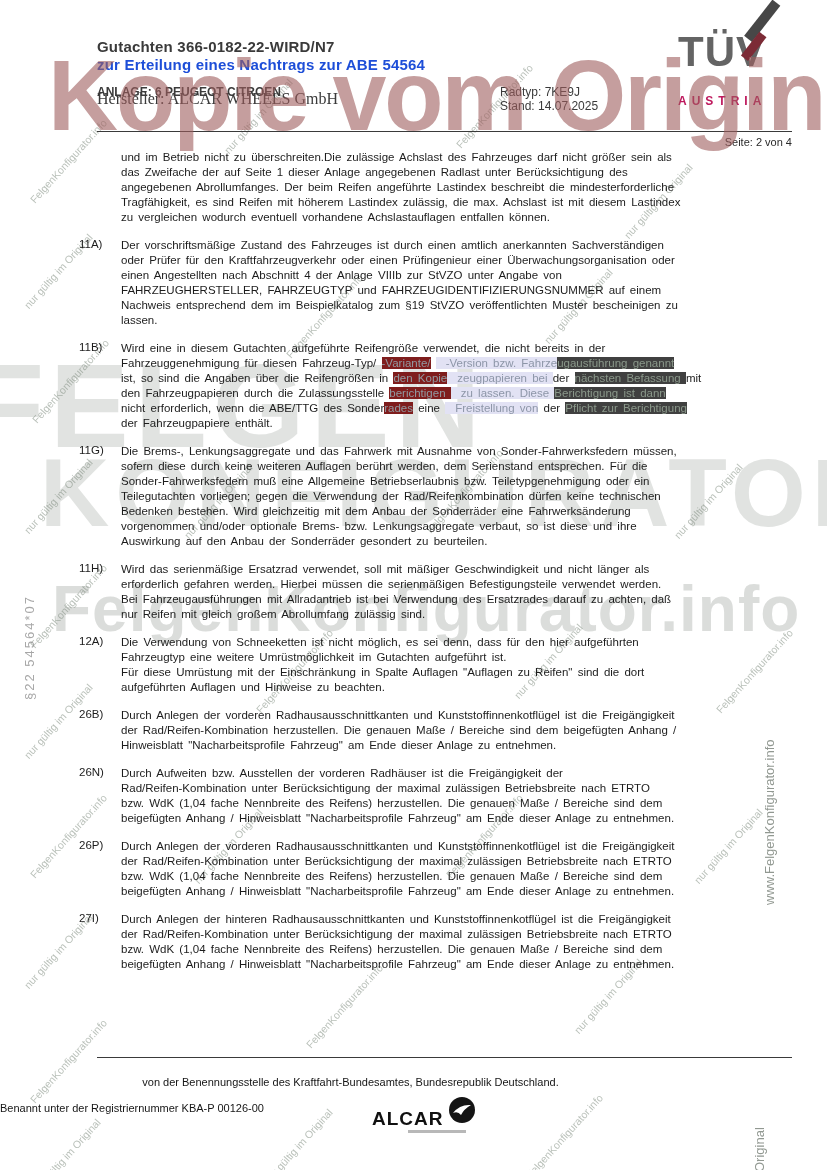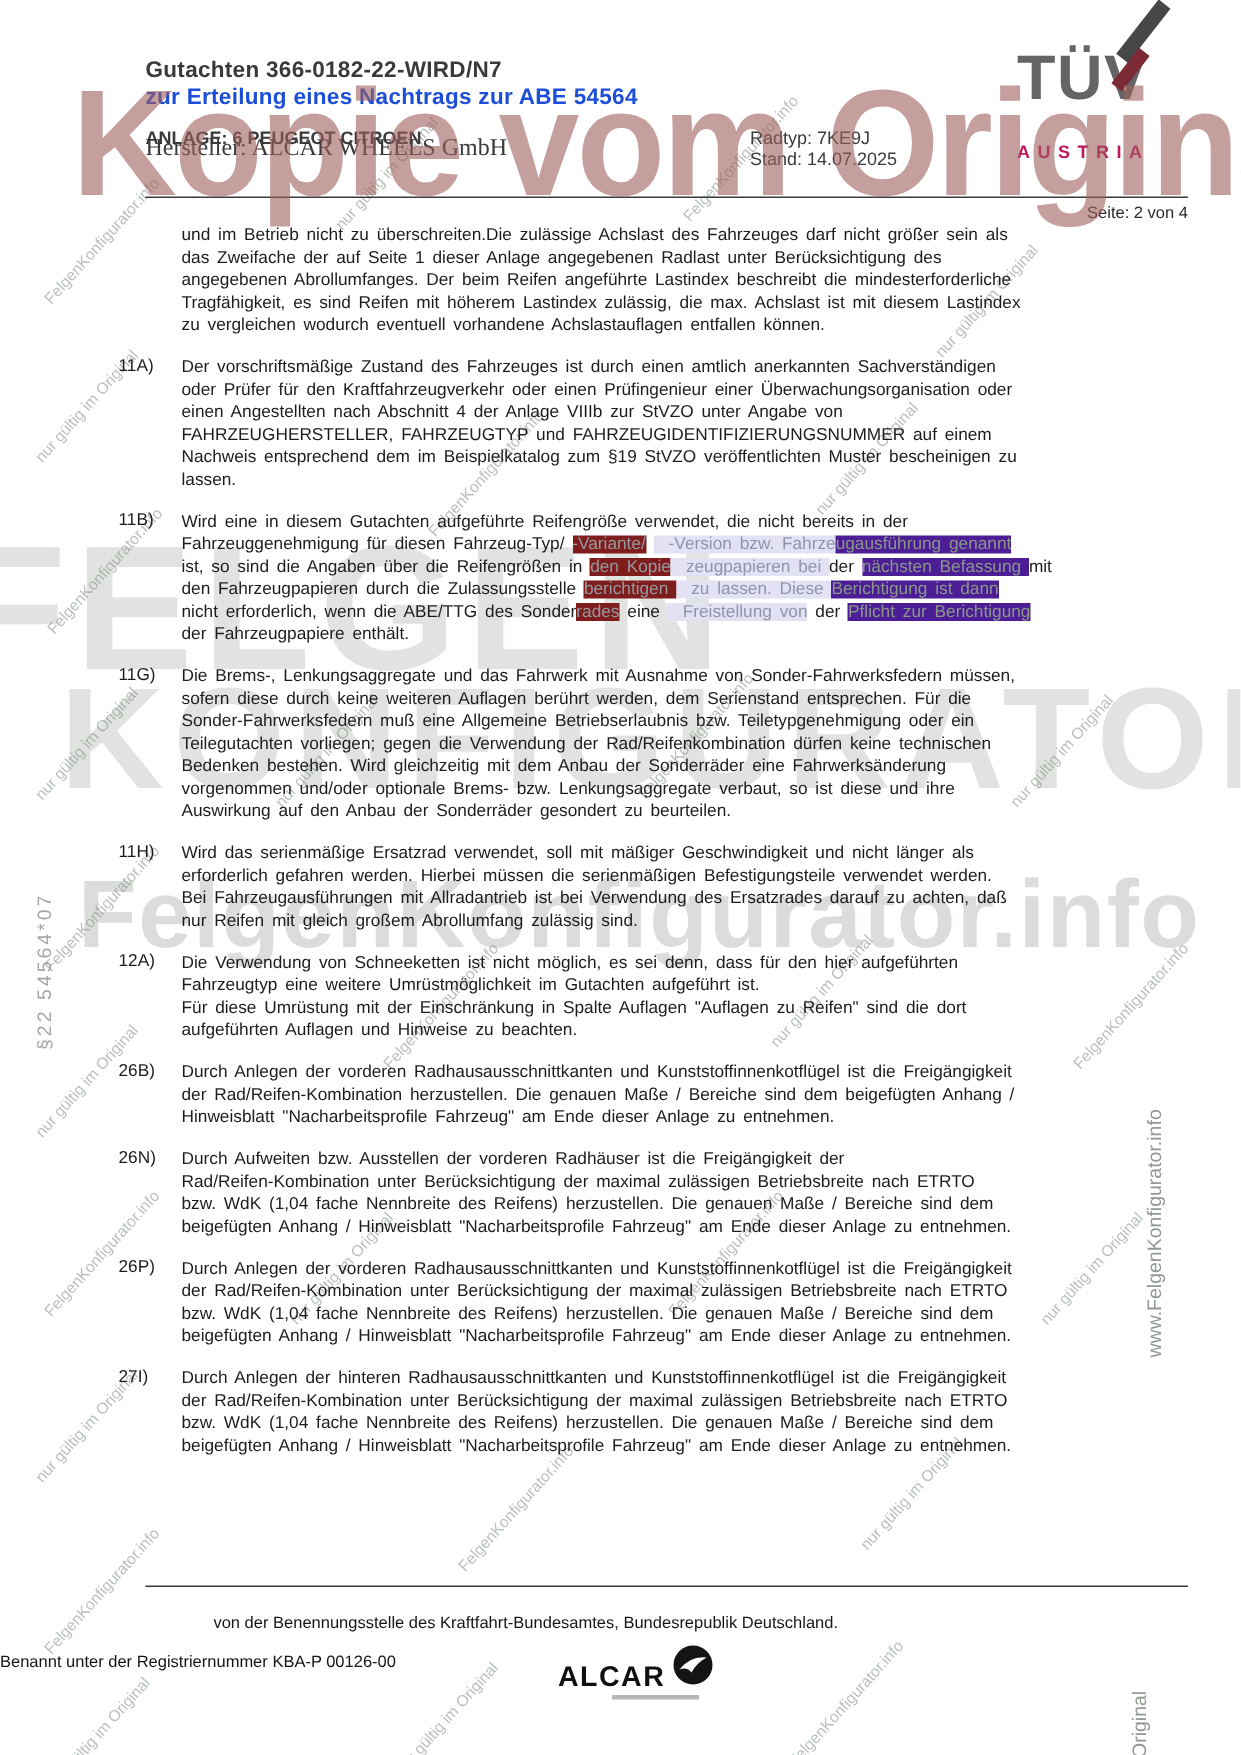--- a/index.html
+++ b/index.html
@@ -26,21 +26,21 @@
   .tuv-stroke2{position:absolute;left:70px;top:22px;width:30px;height:9px;background:#7c2b36;transform:rotate(-52deg);transform-origin:left bottom;}
   .tuv-sub{font-size:12px;font-weight:700;color:#be185d;letter-spacing:5px;margin-top:20px;}
   
   #paras{position:absolute;left:79px;top:150px;width:710px;z-index:2;}
   .para{position:relative;margin-bottom:13px;}
   .plabel{position:absolute;left:0;top:0;font-size:11.5px;color:#1c1c1c;}
   .ptext{margin-left:42px;font-size:11.5px;line-height:15px;color:#1c1c1c;word-spacing:2px;white-space:pre;}
   .seg-normal{}
   .seg-pink{background:#7f1d1d;color:#939aa1;}
   .seg-blue{background:#e2e2f4;color:#8d96a8;padding-left:10px;}
-  .seg-green{background:#4c1d95;color:#8a988a;}
+  .seg-green{background:#404040;color:#8a988a;}
   
   .f1{position:absolute;left:0;width:827px;top:1102px;font-size:11px;color:#151515;z-index:3;}
   .f2{position:absolute;left:0;width:701px;top:1076px;text-align:center;font-size:11px;color:#151515;z-index:3;}
   .alcar{position:absolute;left:372px;top:1096px;width:130px;height:46px;z-index:3;}
   .alcar-word{position:absolute;left:0;top:12px;font-size:19px;font-weight:800;color:#101010;letter-spacing:1px;}
   .alcar-badge{position:absolute;left:76px;top:0;}
   .alcar-sub{position:absolute;left:36px;top:34px;width:58px;height:3px;background:#b8b8b8;}
   
   .wm{position:absolute;pointer-events:none;}
   .wm-kopie{left:48px;top:40px;z-index:6;font-size:97px;font-weight:700;color:rgba(159,94,94,0.60);

